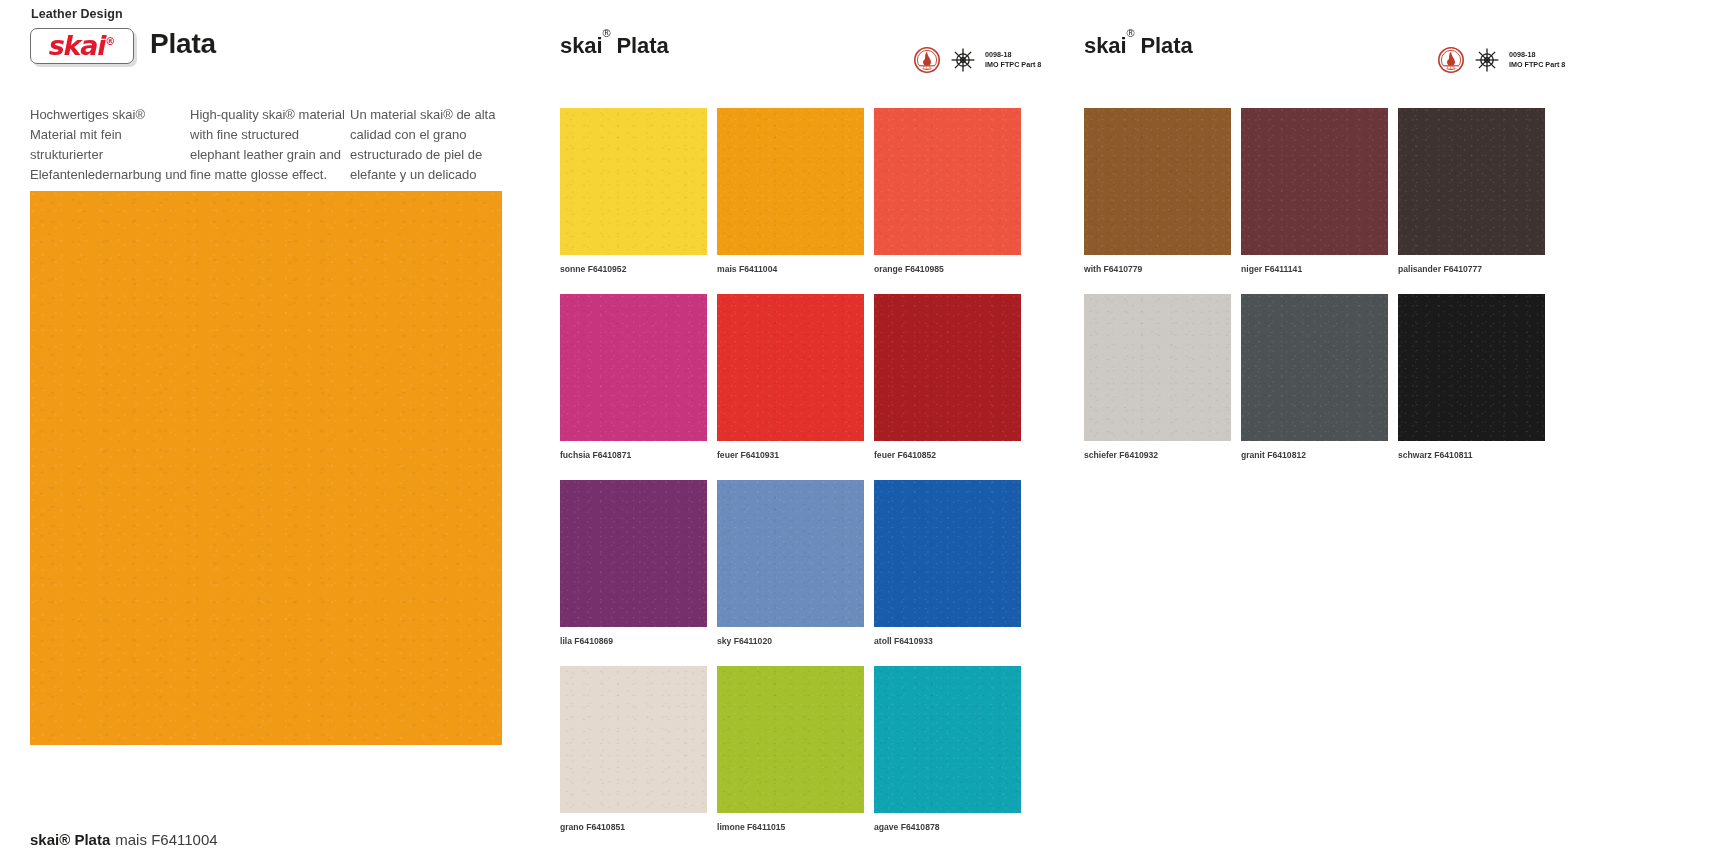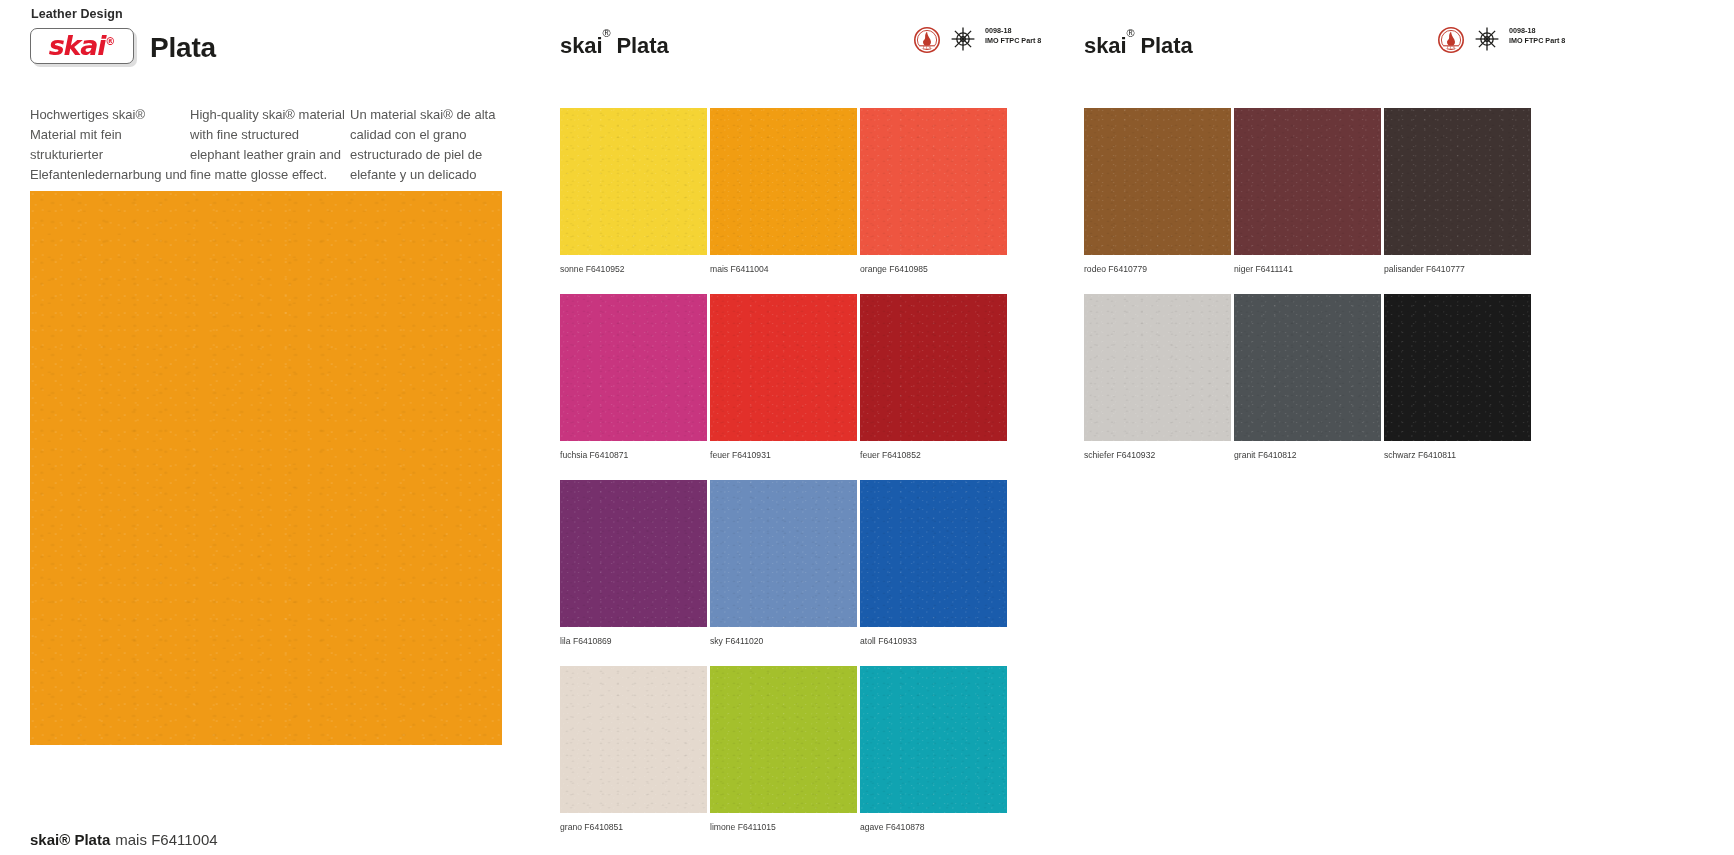--- a/index.html
+++ b/index.html
@@ -32,21 +32,21 @@
     font-size: 12.5px;
     font-weight: bold;
     color: #2b2b2b;
     letter-spacing: 0.1px;
   }
 
   .brand-row {
     position: absolute;
     left: 30px; top: 28px;
     display: flex;
-    align-items: flex-end;
+    align-items: flex-start;
     gap: 16px;
   }
 
   .skai-logo {
     position: relative;
     width: 104px;
     height: 36px;
     border: 1.5px solid #6d6d6d;
     border-radius: 7px;
     background: #ffffff;
@@ -138,42 +138,44 @@
     left: 0;
     font-size: 22px;
     font-weight: bold;
     color: #1d1d1b;
     letter-spacing: -0.1px;
   }
   .panel-head sup { font-size: 11px; font-weight: normal; top: -0.7em; position: relative; }
 
   .cert-block {
     position: absolute;
-    top: 26px;
+    top: 46px;
     display: flex;
+    align-items: center;
     gap: 9px;
   }
   .cert-mid   { left: 353px; }
   .cert-right { left: 353px; }
 
   .cert-text {
     font-size: 7.2px;
     font-weight: bold;
     line-height: 1.35;
     color: #1d1d1b;
     white-space: nowrap;
   }
 
   .grid {
     position: absolute;
     left: 0;
     top: 108px;
     display: grid;
     grid-template-columns: repeat(3, 147px);
-    gap: 0 3px;
+    gap: 0 10px;
+    font-weight: bold;
   }
   .cell { width: 147px; margin-bottom: 20px; }
 
   .chip {
     width: 147px;
     height: 147px;
     background-repeat: repeat;
   }
 
   .chip-label {
@@ -326,21 +328,21 @@
       </span>
       <span class="cert-text">
         <span>0098-18</span><br>
         <span>IMO FTPC Part 8</span>
       </span>
     </div>
 
     <div class="grid" id="grid-right">
         <div class="cell">
           <div class="chip" style="background-color: rgb(140, 90, 43); background-image: radial-gradient(2px 1.5px at 14% 20%, rgba(255, 255, 255, 0.16), transparent 62%), radial-gradient(3px 2px at 41% 45%, rgba(0, 0, 0, 0.07), transparent 62%), radial-gradient(2px 1.5px at 69% 29%, rgba(255, 255, 255, 0.13), transparent 62%), radial-gradient(3px 2px at 86% 66%, rgba(0, 0, 0, 0.06), transparent 62%), radial-gradient(2px 1.5px at 26% 79%, rgba(255, 255, 255, 0.12), transparent 62%), radial-gradient(3px 2px at 58% 90%, rgba(0, 0, 0, 0.055), transparent 62%); background-size: 13px 10px, 17px 12px, 11px 9px, 15px 11px, 14px 10px, 19px 13px;"></div>
-          <div class="chip-label"><span>rodeo</span><span> F6410779</span></div>
+          <div class="chip-label"><span>with</span><span> F6410779</span></div>
         </div>
         <div class="cell">
           <div class="chip" style="background-color: rgb(106, 54, 57); background-image: radial-gradient(2px 1.5px at 14% 20%, rgba(255, 255, 255, 0.16), transparent 62%), radial-gradient(3px 2px at 41% 45%, rgba(0, 0, 0, 0.07), transparent 62%), radial-gradient(2px 1.5px at 69% 29%, rgba(255, 255, 255, 0.13), transparent 62%), radial-gradient(3px 2px at 86% 66%, rgba(0, 0, 0, 0.06), transparent 62%), radial-gradient(2px 1.5px at 26% 79%, rgba(255, 255, 255, 0.12), transparent 62%), radial-gradient(3px 2px at 58% 90%, rgba(0, 0, 0, 0.055), transparent 62%); background-size: 13px 10px, 17px 12px, 11px 9px, 15px 11px, 14px 10px, 19px 13px;"></div>
           <div class="chip-label"><span>niger</span><span> F6411141</span></div>
         </div>
         <div class="cell">
           <div class="chip" style="background-color: rgb(63, 51, 49); background-image: radial-gradient(2px 1.5px at 14% 20%, rgba(255, 255, 255, 0.16), transparent 62%), radial-gradient(3px 2px at 41% 45%, rgba(0, 0, 0, 0.07), transparent 62%), radial-gradient(2px 1.5px at 69% 29%, rgba(255, 255, 255, 0.13), transparent 62%), radial-gradient(3px 2px at 86% 66%, rgba(0, 0, 0, 0.06), transparent 62%), radial-gradient(2px 1.5px at 26% 79%, rgba(255, 255, 255, 0.12), transparent 62%), radial-gradient(3px 2px at 58% 90%, rgba(0, 0, 0, 0.055), transparent 62%); background-size: 13px 10px, 17px 12px, 11px 9px, 15px 11px, 14px 10px, 19px 13px;"></div>
           <div class="chip-label"><span>palisander</span><span> F6410777</span></div>
         </div>
         <div class="cell">

